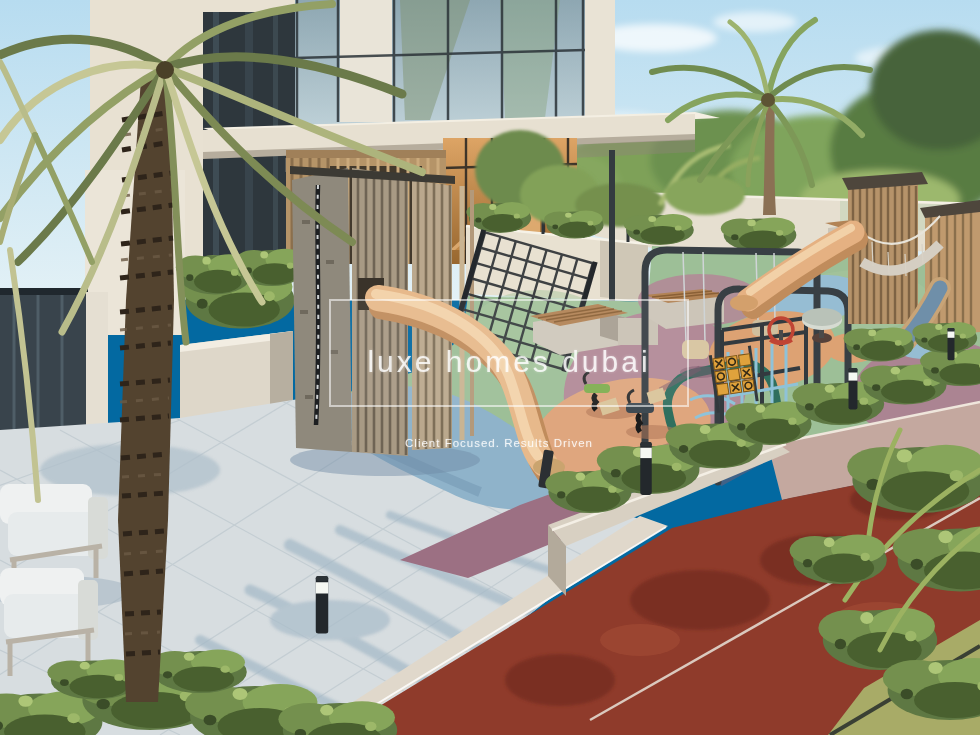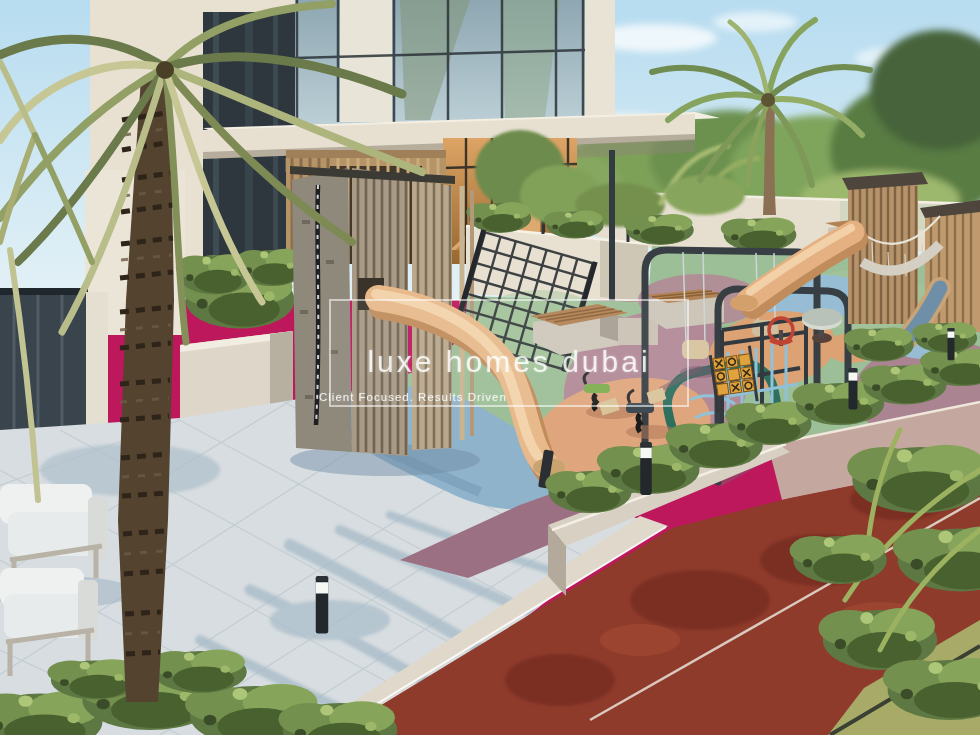--- a/index.html
+++ b/index.html
@@ -1,26 +1,26 @@
 <!DOCTYPE html>
 <html><head>
 <meta charset="utf-8">
 <style>
   html,body{margin:0;padding:0;background:#222;}
   .canvas{position:relative;width:980px;height:735px;overflow:hidden;
-          font-family:"Liberation Sans",sans-serif;background:#be185d;}
+          font-family:"Liberation Sans",sans-serif;background:#0369a1;}
   .canvas svg{position:absolute;left:0;top:0;}
   
   .wm-frame{position:absolute;left:329px;top:299px;width:360px;height:108px;
             border:2px solid rgba(255,255,255,.55);background:rgba(255,255,255,.06);
             display:flex;align-items:center;justify-content:center;box-sizing:border-box;}
   .wm-brand{padding-top:18px;font-size:30px;font-weight:300;letter-spacing:3px;
             color:rgba(255,255,255,.82);white-space:nowrap;
             text-shadow:0 0 3px rgba(255,255,255,.35);}
-  .wm-tagline{position:absolute;left:319px;top:391px;width:360px;text-align:left;
+  .wm-tagline{position:absolute;left:319px;top:437px;width:360px;text-align:center;
               font-size:11.5px;font-weight:300;letter-spacing:1px;
               color:rgba(255,255,255,.85);text-shadow:0 0 2px rgba(255,255,255,.3);}
 </style>
 </head>
 <body>
 
 <div class="canvas">
 <svg width="980" height="735" viewBox="0 0 980 735">
   <defs>
     <linearGradient id="skyG" x1="0" y1="0" x2="0" y2="1">

